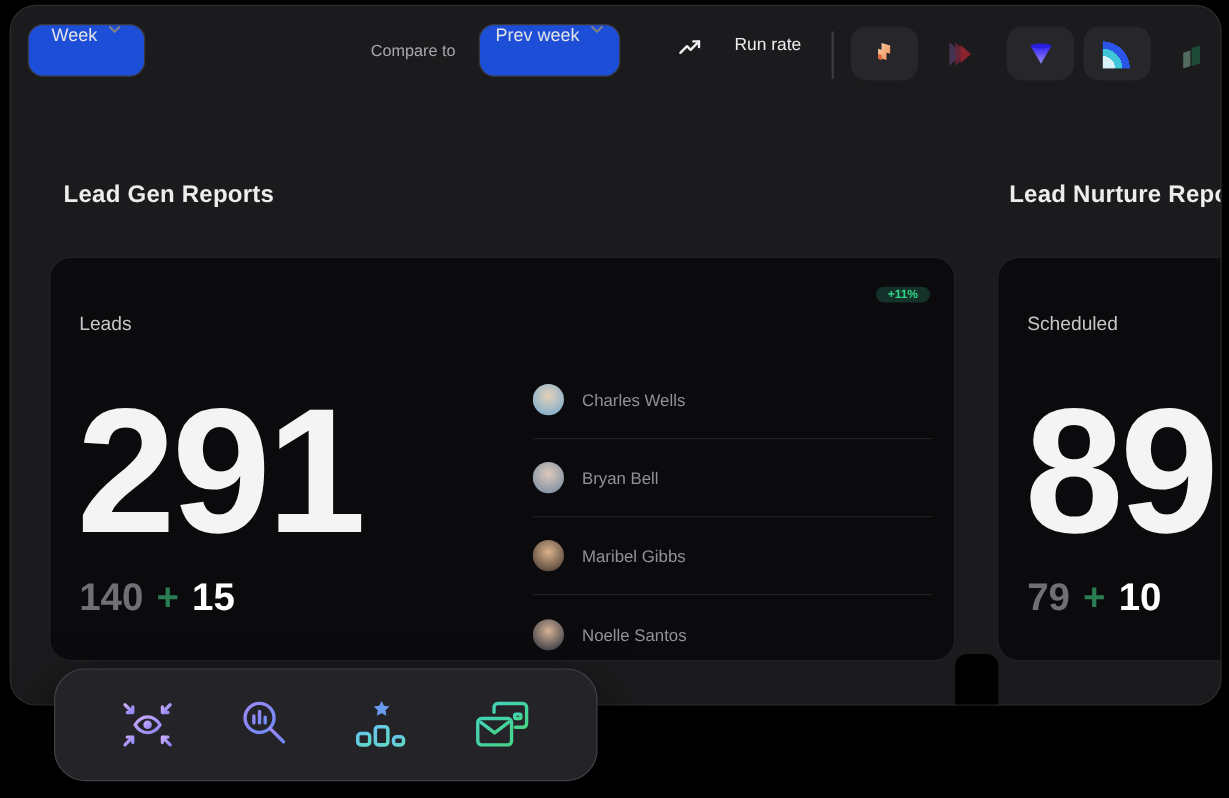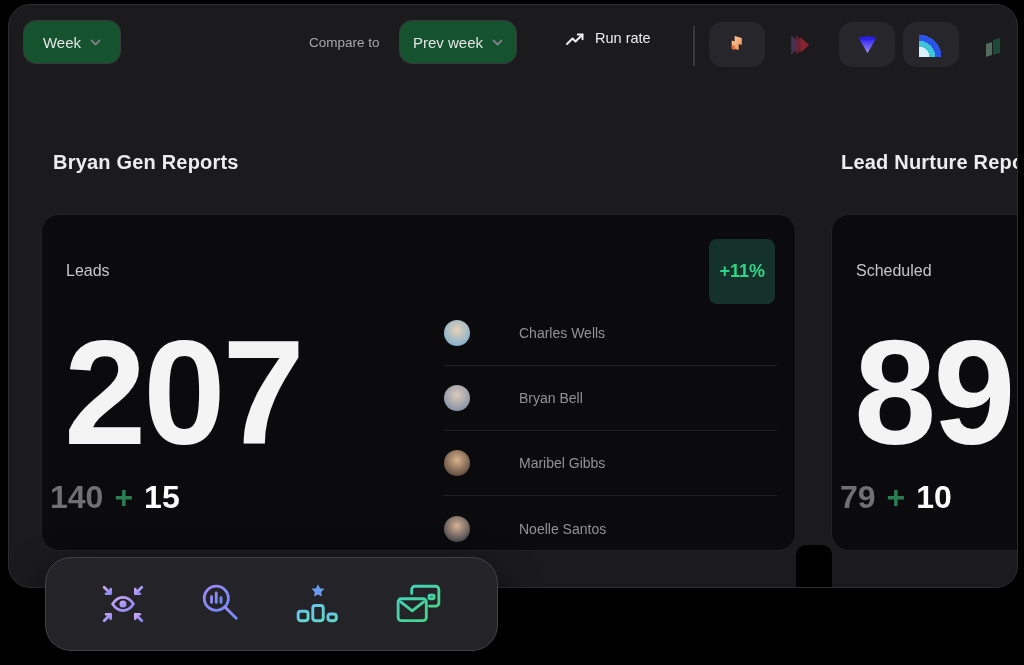--- a/index.html
+++ b/index.html
@@ -5,53 +5,53 @@
   * { margin:0; padding:0; box-sizing:border-box; }
   html,body { background:#000; }
   body { font-family:"Liberation Sans", sans-serif; }
   .stage { position:relative; width:1024px; height:665px; background:#000; overflow:hidden; }
 
   
   .window { position:absolute; left:8px; top:4px; width:1010px; height:584px;
             background:#1b1b1d; border:1px solid #2d2d31; border-radius:22px; overflow:hidden; }
 
   
-  .btn { position:absolute; top:15px; height:44px; display:flex; align-items:center; justify-content:center;
-         gap:9px; background:#14532d; border:1px solid #39393e; border-radius:13px;
+  .btn { position:absolute; top:15px; height:44px; display:flex; justify-content:center;
+         gap:9px; background:#1d4ed8; border:1px solid #39393e; border-radius:13px;
          color:#e4e4e6; font-size:15px; font-weight:500; cursor:pointer; }
   .label-sm { position:absolute; color:#a8a8ac; font-size:13.5px; }
-  .runrate { position:absolute; display:flex; align-items:center; gap:9px; color:#ececee; font-size:14.5px; font-weight:500; }
+  .runrate { position:absolute; display:flex; align-items:center; gap:26px; color:#ececee; font-size:14.5px; font-weight:500; }
   .vdivider { position:absolute; left:684px; top:21px; width:2px; height:40px; background:#3a3a3e; border-radius:2px; }
   .appbtn { position:absolute; top:17px; width:56px; height:45px; background:#26262b; border-radius:13px;
             display:flex; align-items:center; justify-content:center; cursor:pointer; }
   .appglyph { position:absolute; display:flex; align-items:center; justify-content:center; cursor:pointer; }
   .arcs { width:24px; height:24px;
           background:radial-gradient(circle at 0% 100%, #d9f1f8 0 30%, #3fc6d8 30% 48%, #2b55e8 48% 66%, transparent 66.5%); }
 
   
   .heading { position:absolute; top:146px; color:#ededee; font-size:20px; font-weight:600; letter-spacing:.2px; white-space:nowrap; }
 
   
   .card { position:absolute; top:209px; height:337px; background:#0b0b0d; border:1px solid #222226; border-radius:18px; overflow:hidden; }
   .card-title { position:absolute; left:24px; top:47px; color:#c6c6c8; font-size:16px; }
   .badge { position:absolute; right:20px; top:24px; background:#143229; color:#2ed487;
-           font-size:18px; font-weight:600; padding:22px 10px; border-radius:8px; }
+           font-size:10px; font-weight:600; padding:1px 10px; border-radius:8px; }
   .bigvalue { position:absolute; left:22px; top:104px; color:#f4f4f4; font-size:148px; font-weight:700;
               letter-spacing:-3px; line-height:1; }
-  .prevrow { position:absolute; left:8px; top:264px; font-size:32px; font-weight:600; display:flex; align-items:baseline; }
+  .prevrow { position:absolute; left:24px; top:264px; font-size:32px; font-weight:600; display:flex; align-items:baseline; }
   .prev { color:#707074; }
   .plus { color:#2a7d52; margin:0 11px; }
   .delta { color:#ffffff; }
 
   
   .people { position:absolute; left:402px; right:18px; top:86px; bottom:0; overflow:hidden; }
   .person { height:65px; display:flex; align-items:center; gap:15px; border-bottom:1px solid #212124; cursor:pointer; }
   .person:last-child { border-bottom:none; }
   .avatar { width:26px; height:26px; border-radius:50%; flex:0 0 auto; }
-  .pname { color:#929296; font-size:14px;margin-left:34px; }
+  .pname { color:#929296; font-size:14px; }
 
   
   .gutter { position:absolute; left:787px; top:540px; width:36px; height:44px; background:#000; border-radius:10px 10px 0 0; }
 
   
   .floatbar { position:absolute; left:45px; top:557px; width:453px; height:94px; background:#242428;
               border:1px solid #414146; border-radius:26px; box-shadow:0 18px 40px rgba(0,0,0,.75);
               display:flex; align-items:center; justify-content:space-evenly; }
   .fbicon { display:flex; align-items:center; justify-content:center; cursor:pointer; }
 </style>
@@ -127,27 +127,27 @@
       <div class="arcs"></div>
     </div>
 
     <div class="appglyph" style="left:972px; top:29px; width:26px; height:26px;">
       <svg width="22" height="22" viewBox="0 0 20 22">
         <polygon points="2,8 8,6 8,19 2,21" fill="#5a7a6a" opacity="0.85"></polygon>
         <polygon points="9,4 16,2 16,17 9,19" fill="#1d4a36"></polygon>
       </svg>
     </div>
 
-    <div class="heading" style="left:44px;">Bryan Gen Reports</div>
+    <div class="heading" style="left:44px;">Lead Gen Reports</div>
     <div class="heading" style="left:832px;">Lead Nurture Reports</div>
 
     <div class="card" style="left:32px; width:755px;">
       <div class="card-title">Leads</div>
       <div class="badge">+11%</div>
-      <div class="bigvalue">207</div>
+      <div class="bigvalue">291</div>
       <div class="prevrow">
         <span class="prev">140</span>
         <span class="plus">+</span>
         <span class="delta">15</span>
       </div>
 
       <div class="people">
         <div class="person">
           <span class="avatar" style="background: radial-gradient(circle at 50% 38%, rgb(230, 210, 184) 0%, rgb(134, 176, 204) 78%);"></span>
           <span class="pname">Charles Wells</span>

